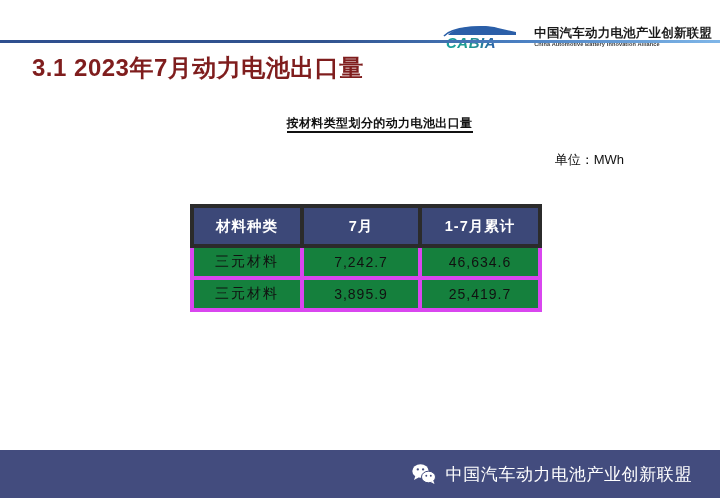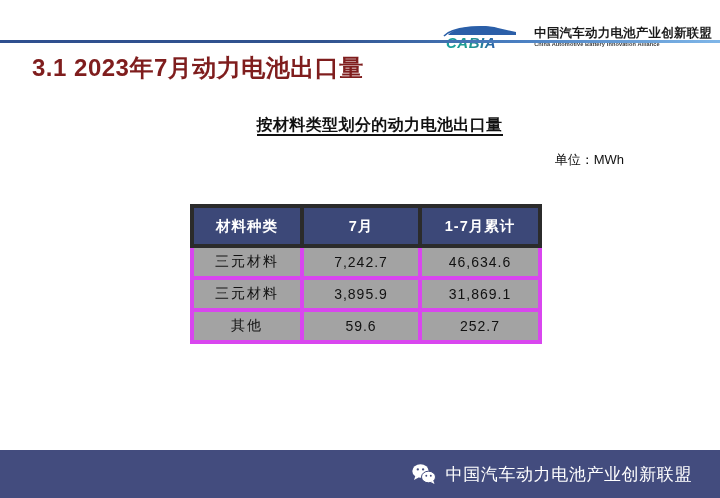--- a/index.html
+++ b/index.html
@@ -88,21 +88,21 @@
     letter-spacing: 0.5px;
     white-space: nowrap;
   }
 
   .sub-title {
     position: absolute;
     left: 0;
     top: 115px;
     width: 720px;
     text-align: center;
-    font-size: 16px;
+    font-size: 12px;
     font-weight: bold;
     color: #111111;
     letter-spacing: 0.4px;
     padding-left: 39px;
   }
   .sub-title span {
     border-bottom: 2px solid #111111;
     padding-bottom: 1px;
   }
 
@@ -144,21 +144,21 @@
     background: #3c4878;
     color: #ffffff;
     font-weight: bold;
     height: 40px;
     font-size: 14.5px;
     border-color: #2b2b2b;
   }
 
   table.data-table tbody td {
     height: 32px;
-    background: #a3a3a3;
+    background: #15803d;
     font-weight: normal;
     margin-left: 13px;
   }
 
   table.data-table tbody td.cat {
     letter-spacing: 2px;
   }
 
   col.c0 { width: 110px; }
   col.c1 { width: 118px; }
@@ -253,26 +253,21 @@
       </thead>
       <tbody>
         <tr>
           <td class="cat">三元材料</td>
           <td>7,242.7</td>
           <td>46,634.6</td>
         </tr>
         <tr>
           <td class="cat">三元材料</td>
           <td>3,895.9</td>
-          <td>31,869.1</td>
-        </tr>
-        <tr>
-          <td class="cat">其他</td>
-          <td>59.6</td>
-          <td>252.7</td>
+          <td>25,419.7</td>
         </tr>
       </tbody>
     </table>
   </div>
 
   <div class="footer-bar">
     <div class="footer-inner">
       <div class="wechat-icon">
         <svg width="26" height="22" viewBox="0 0 26 22" xmlns="http://www.w3.org/2000/svg">
           <ellipse cx="9.5" cy="8" rx="8.2" ry="6.8" fill="#ffffff"></ellipse>

